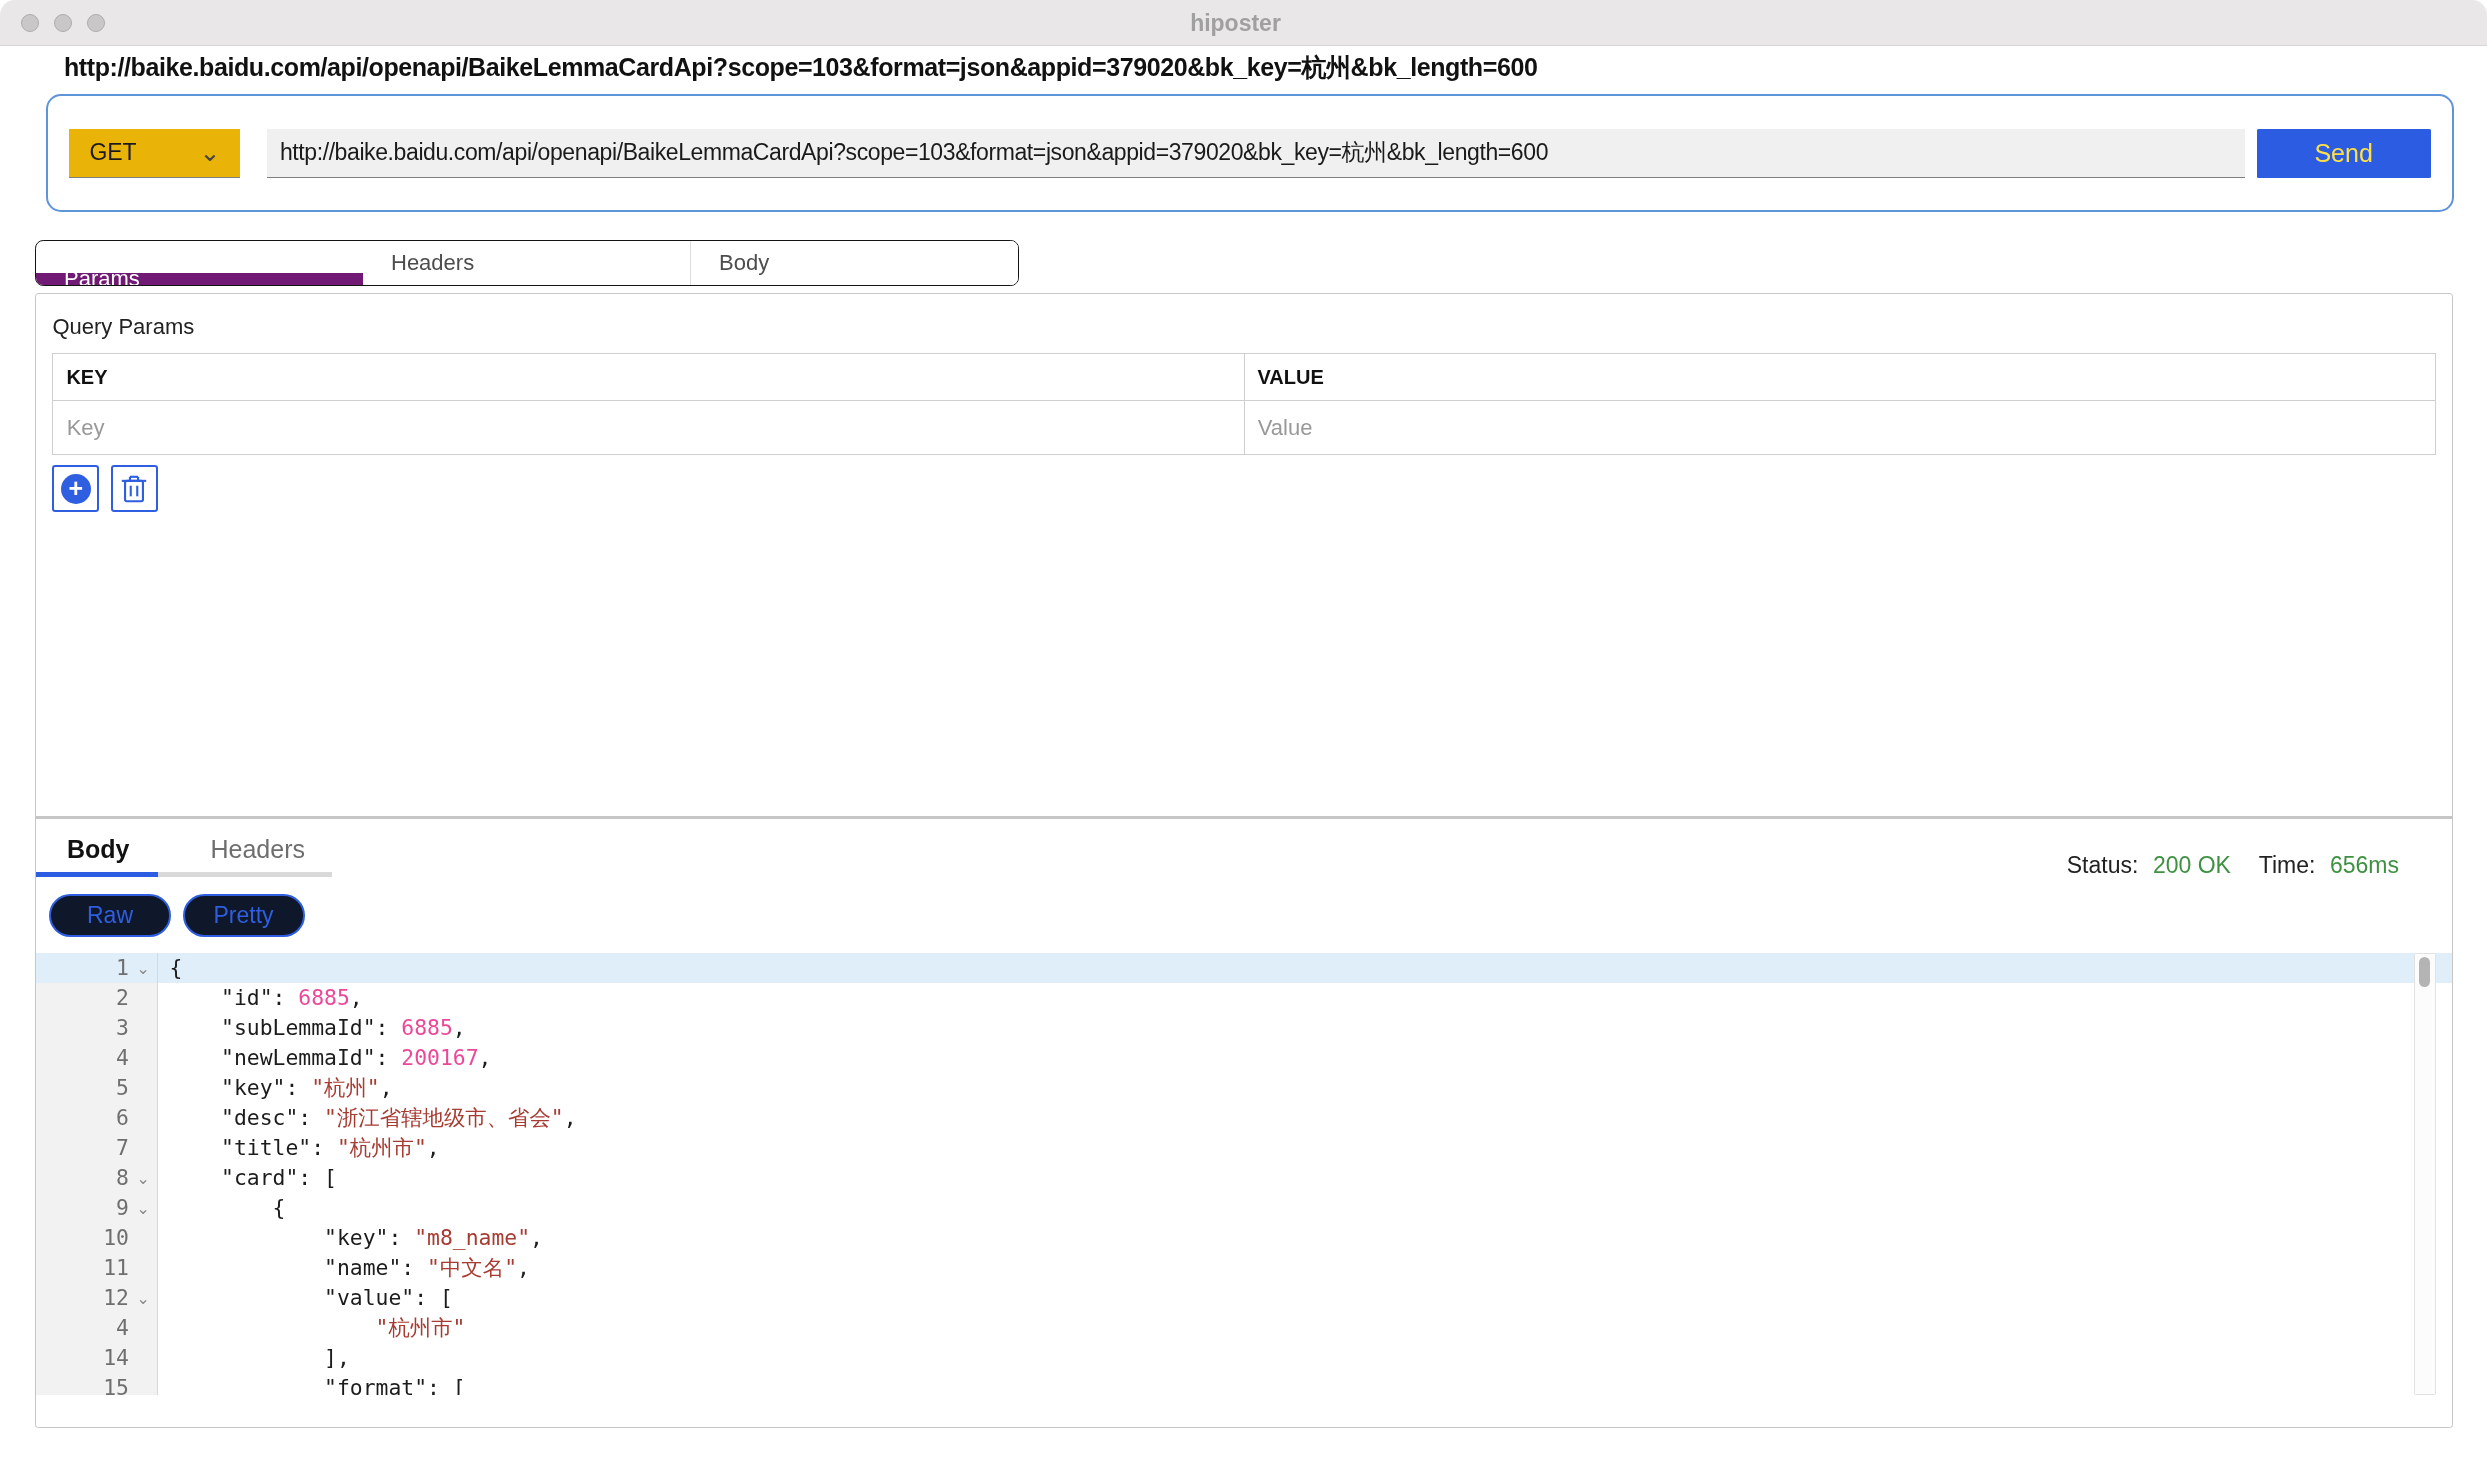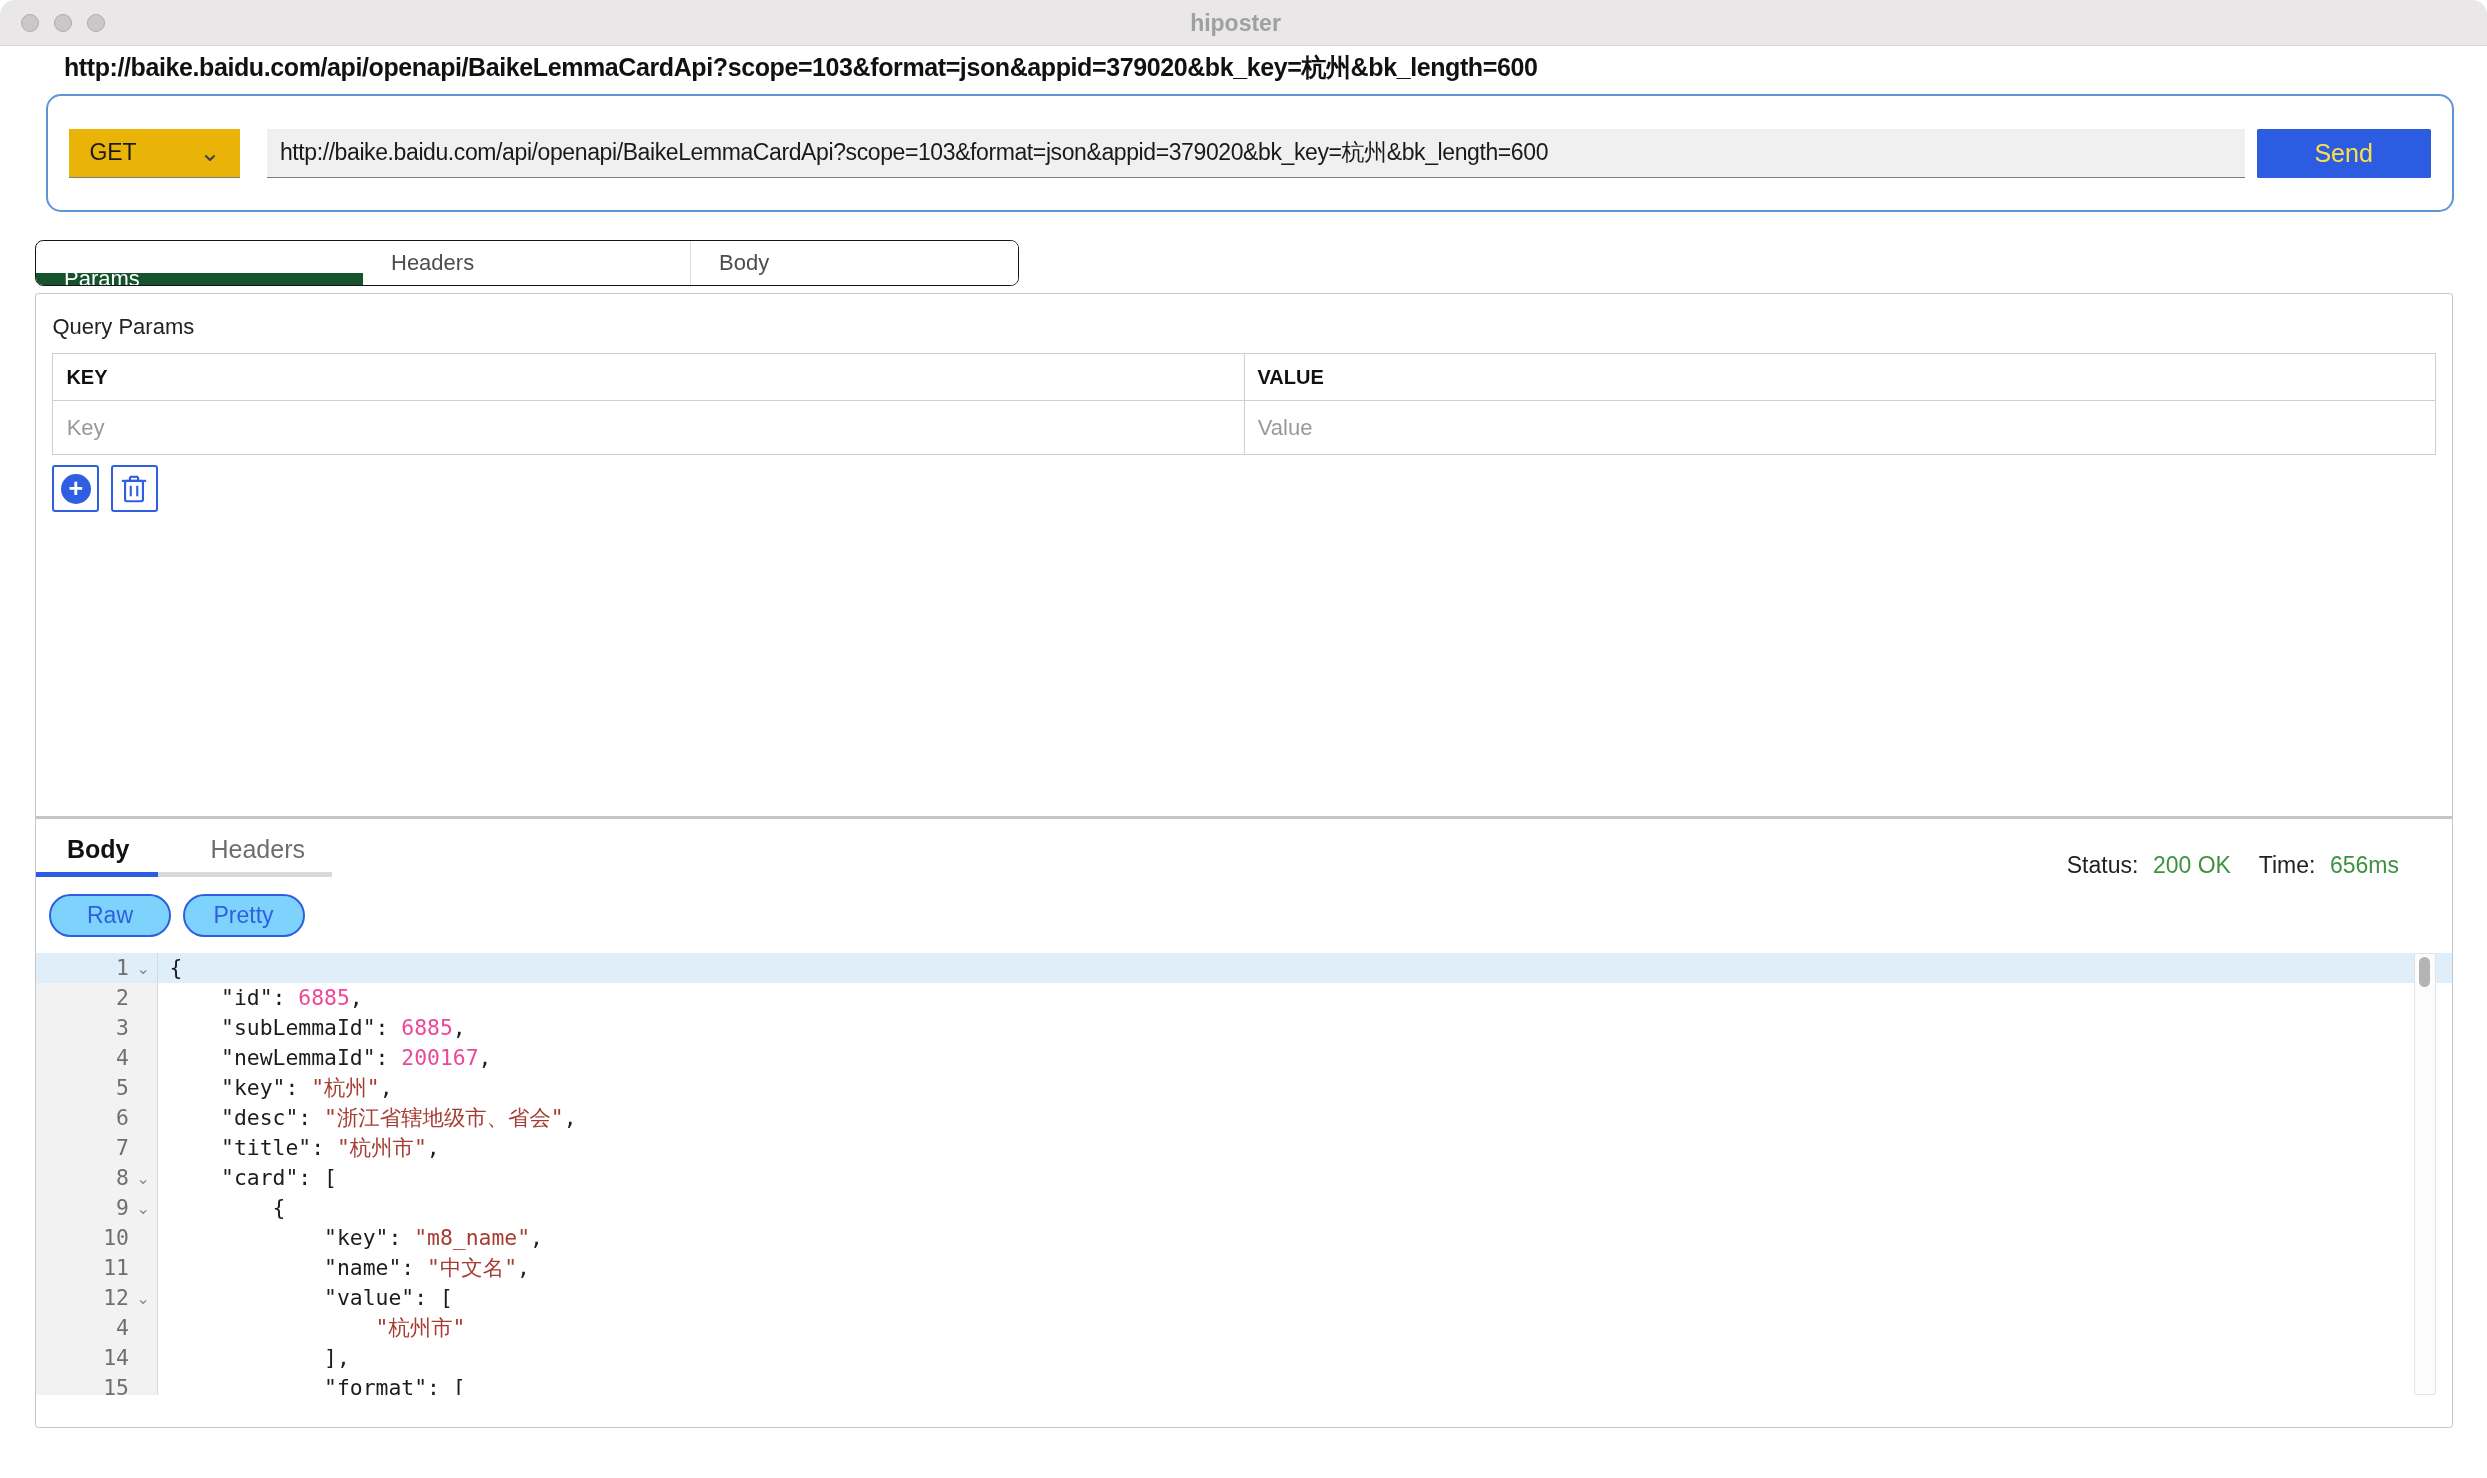--- a/index.html
+++ b/index.html
@@ -35,21 +35,21 @@
   .send-btn { width:174px; height:49px; background:#2b5ce1; color:#fde047; border:none;
               font-size:25px; border-radius:1.6px; cursor:pointer;
               font-family:"Liberation Sans", sans-serif; }
 
   
   .req-tabs { position:absolute; left:35px; top:240px; width:984px; height:46px;
               border:1.6px solid #141414; border-radius:8.2px; display:flex;
               overflow:hidden; background:#fff; }
   .req-tab { flex:1; display:flex; align-items:center; padding-left:28px;
              font-size:22px; color:#4d4d4d; cursor:pointer; background:#fff; }
-  .req-tab.active { background:#14532d; color:#fff;margin-top:32px; }
+  .req-tab.active { background:#701a75; color:#fff;margin-top:32px; }
   .req-tab + .req-tab + .req-tab { border-left:1.6px solid #dddddd; }
 
   
   .main { position:absolute; left:35px; top:293px; width:2418px; height:1135px;
           border:1.6px solid #c6c6c6; border-radius:3.3px; background:#fff; }
 
   .params-section { height:522px; padding:20px 16.4px 0 16.4px; }
   .qp-title { font-size:22px; color:#222; }
   .qp-table { width:100%; margin-top:13px; border-collapse:collapse; }
   .qp-table th { border:1.6px solid #cfcfcf; text-align:left; font-size:20px;
@@ -79,21 +79,21 @@
   .resp-underline .blue { width:122px; background:#2b5ce1; }
   .resp-underline .grey { width:174px; background:#d9d9d9; }
   .status-line { position:absolute; right:53px; top:20px; font-size:23px; color:#222; }
   .status-line .green { color:#3f9142; }
   .status-line .lbl { margin-left:21.4px; }
   .status-line .lbl:first-child { margin-left:0; }
   .status-line .val { margin-left:8.2px; }
 
   .view-btns { display:flex; gap:11.5px; margin:16.4px 0 0 13px; }
   .pill-btn { min-width:122px; height:43px; border:2.5px solid #2f5fe0; border-radius:21.4px;
-              background:#7dd3fc; color:#2f5fe0; font-size:23px; padding:0 25px;
+              background:#0f172a; color:#2f5fe0; font-size:23px; padding:0 25px;
               cursor:pointer; font-family:"Liberation Sans", sans-serif; }
 
   
   .code-view { position:relative; margin-top:16.4px; height:442px; overflow:hidden;
                font-family:"DejaVu Sans Mono", monospace; font-size:21.4px; }
   .code-rows { position:absolute; left:0; top:0; right:0; }
   .code-row { display:flex; height:30px; line-height:30px; }
   .code-row.hl { background:#dfeef9; }
   .gutter { width:122px; flex:none; display:flex; justify-content:flex-end;
             background:#f2f2f2; border-right:1.6px solid #d8d8d8; }

